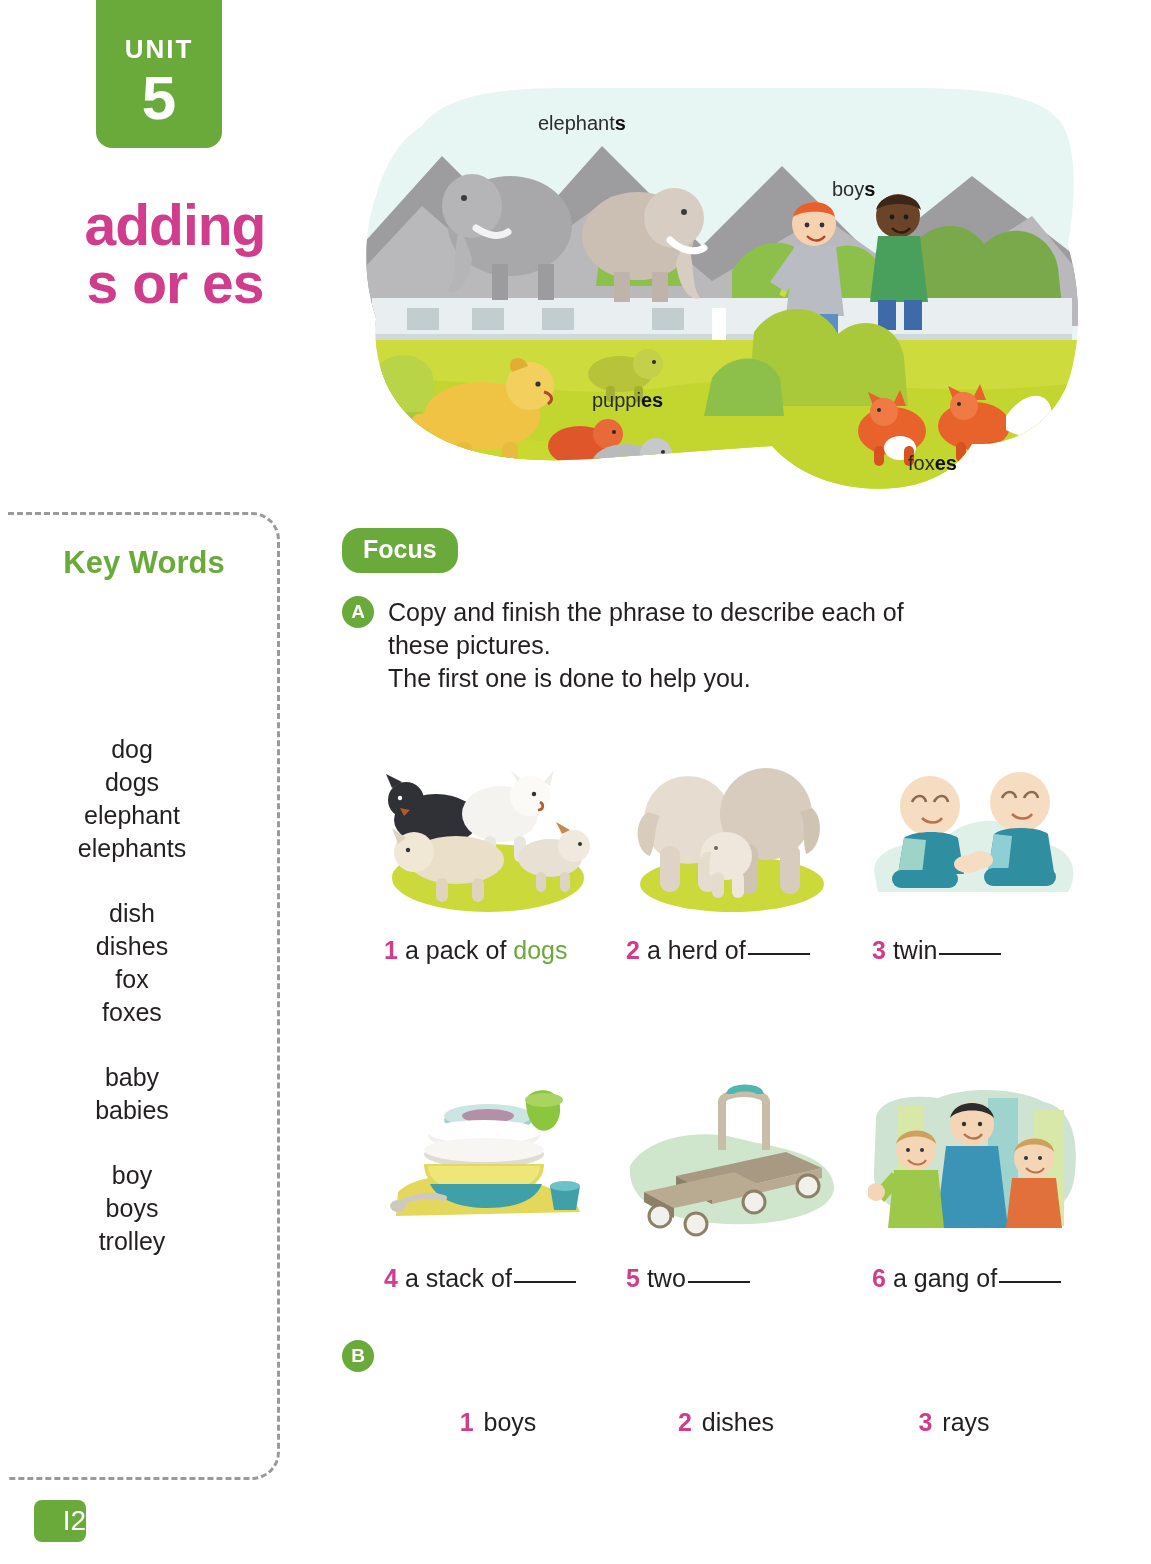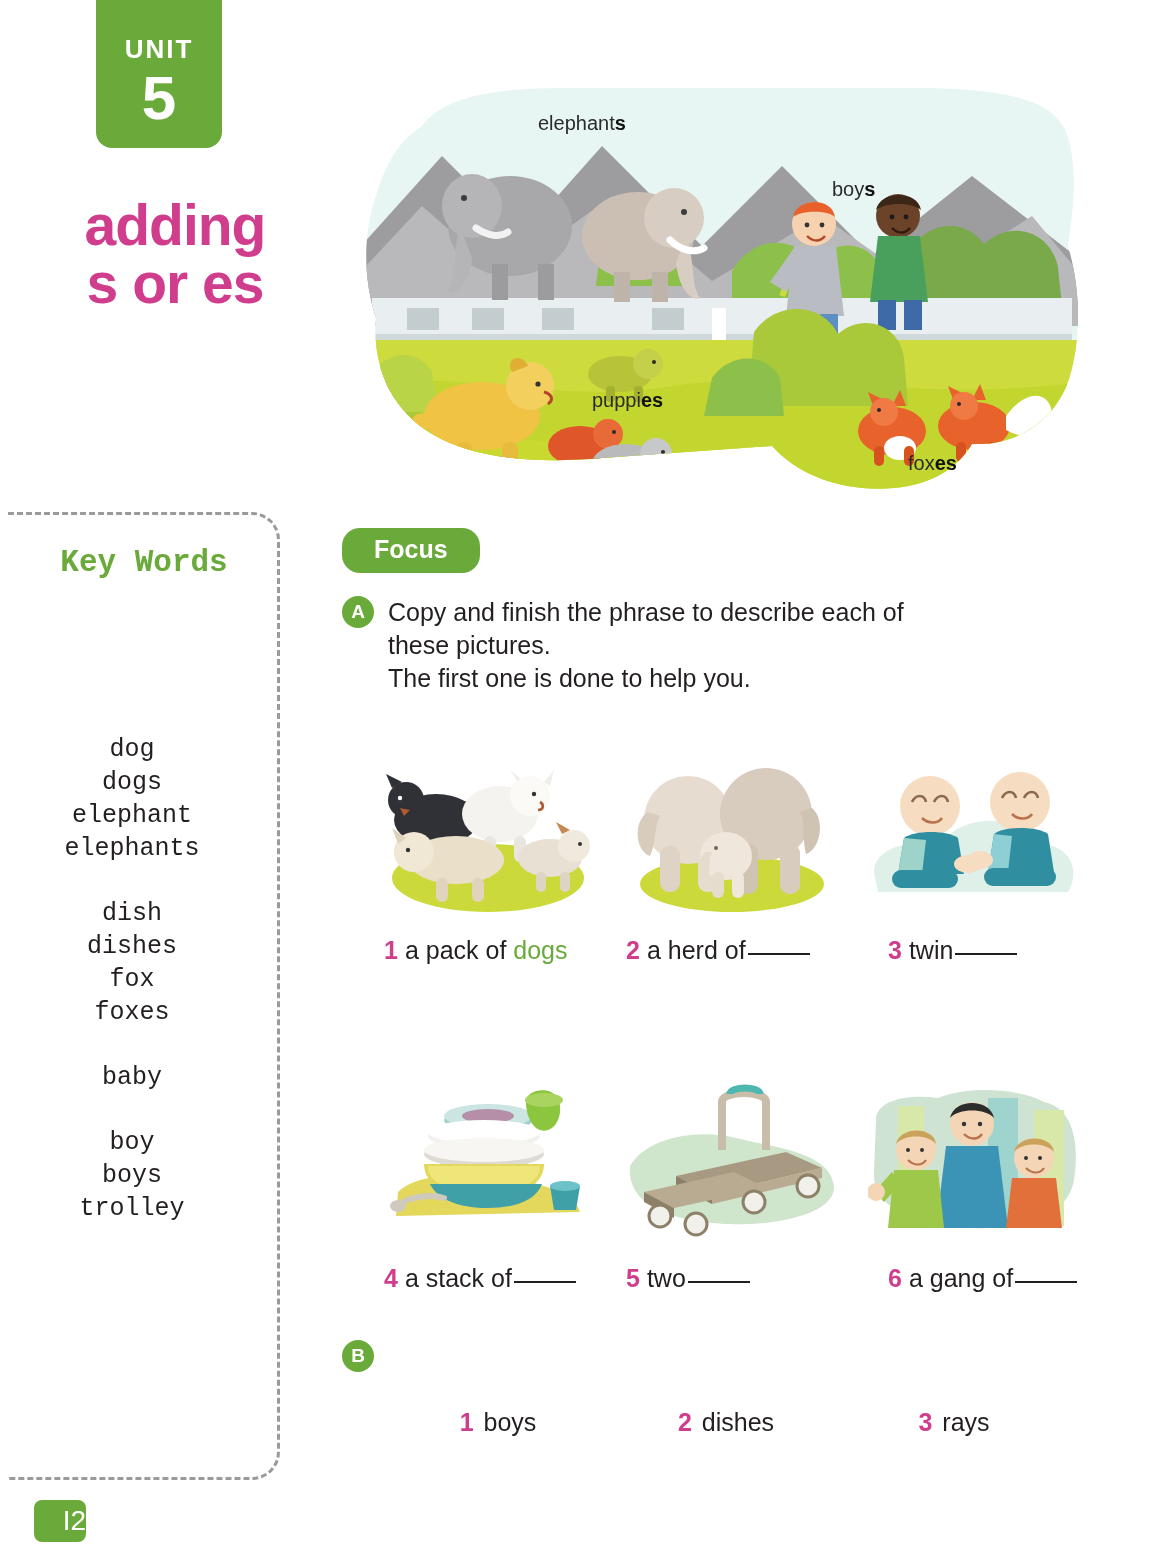--- a/index.html
+++ b/index.html
@@ -71,21 +71,20 @@
   .lbl-foxes { left: 556px; top: 366px; }
 
   
   .kw-panel {
     position: absolute;
     left: 8px; top: 512px;
     width: 272px; height: 968px;
     border: 3px dashed #9a9a9a;
     border-left: none;
     border-radius: 0 28px 28px 0;
-    font-family: Liberation Mono, monospace;
   }
   .kw-title {
     position: absolute;
     left: 0; top: 30px;
     width: 272px;
     text-align: center;
     color: #6aaa3a;
     font-size: 31px;
     font-weight: bold;
   }
@@ -102,21 +101,21 @@
   .kw-group:last-child { margin-bottom: 0; }
 
   
   .focus-badge {
     position: absolute;
     left: 342px; top: 528px;
     background: #6aaa3a;
     color: #fff;
     font-size: 25px;
     font-weight: bold;
-    padding: 7px 32px 9px;
+    padding: 7px 21px 9px;
     border-radius: 18px;
   }
 
   
   .circle-letter {
     width: 32px; height: 32px;
     border-radius: 50%;
     background: #6aaa3a;
     color: #fff;
     font-size: 19px;
@@ -167,21 +166,21 @@
     margin-right: 7px;
   }
   .caption .answer { color: #6aaa3a; }
   .blank {
     display: inline-block;
     width: 62px;
     border-bottom: 2px solid #231f20;
     margin-left: 2px;
     vertical-align: 4px;
   }
-  .cell-3 .caption, .cell-6 .caption { margin-left: 20px; }
+  .cell-3 .caption, .cell-6 .caption { margin-left: 4px; }
 
   
   .b-words {
     position: absolute;
     left: 384px; top: 1408px;
     width: 700px;
     display: flex;
     font-size: 25px;
     color: #231f20;
   }
@@ -370,20 +369,21 @@
       <div>elephants</div>
     </div>
     <div class="kw-group">
       <div>dish</div>
       <div>dishes</div>
       <div>fox</div>
       <div>foxes</div>
     </div>
     <div class="kw-group">
       <div>baby</div>
+      <div>babies</div>
     </div>
     <div class="kw-group">
       <div>boy</div>
       <div>boys</div>
       <div>trolley</div>
     </div>
   </div>
 </div>
 
 <div class="focus-badge">Focus</div>

